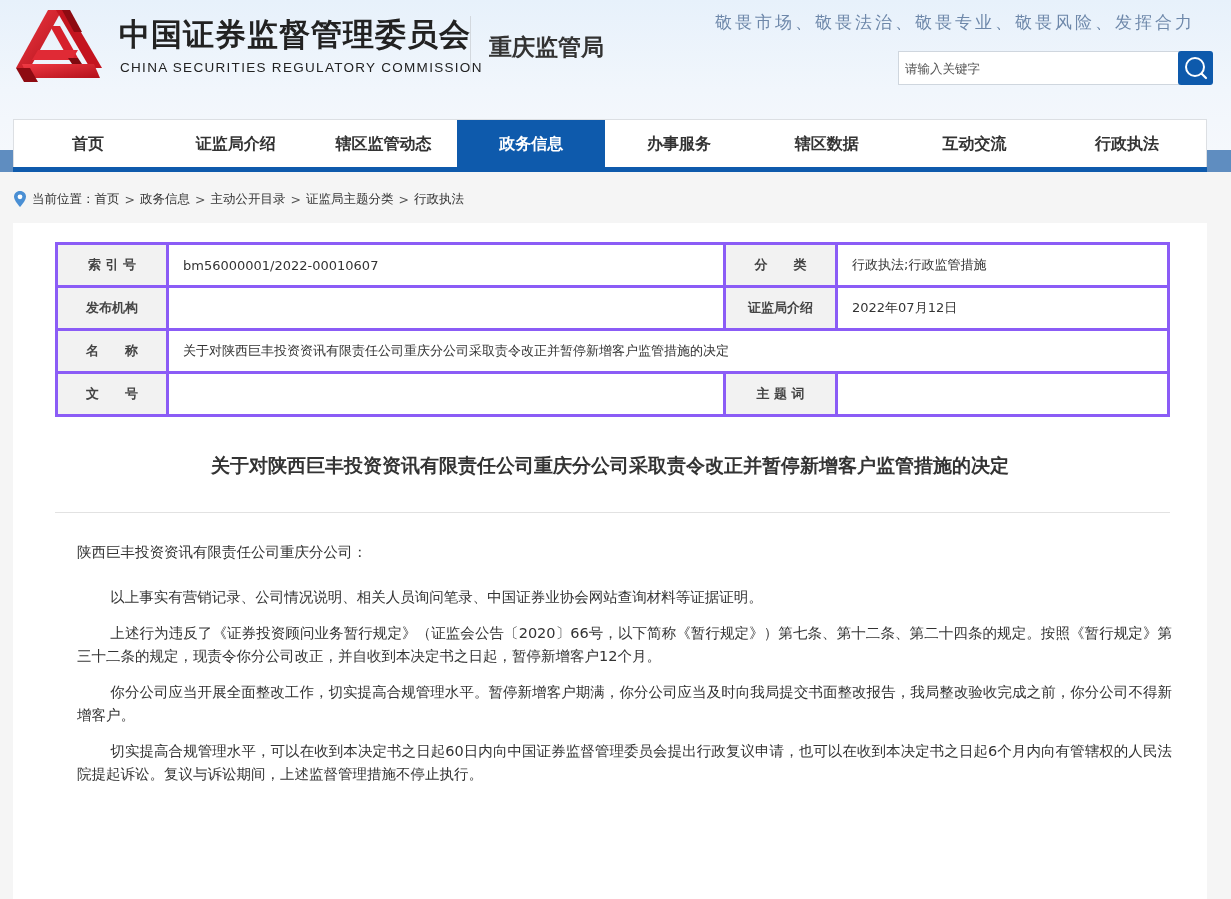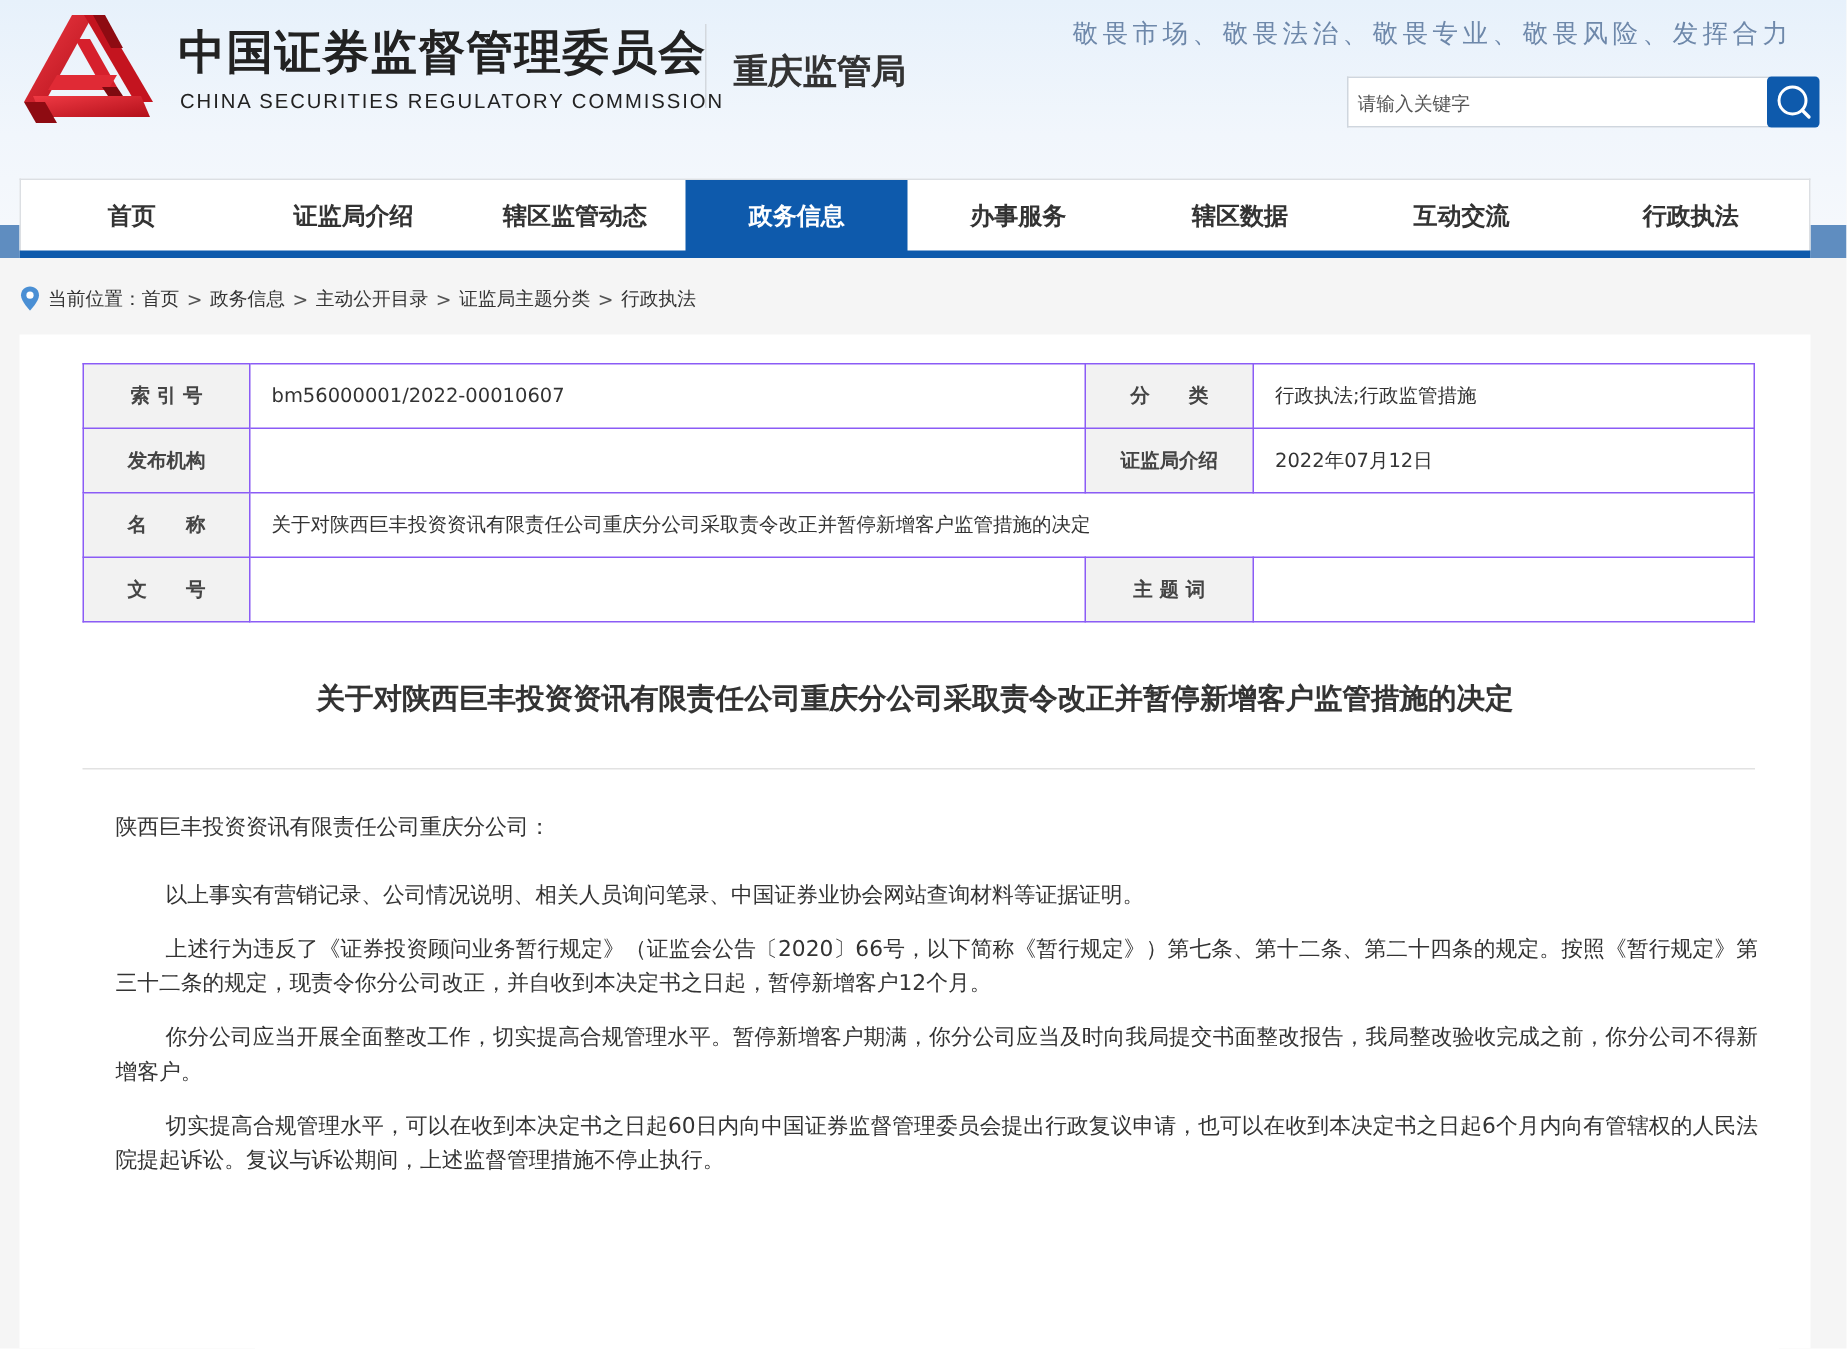--- a/index.html
+++ b/index.html
@@ -74,21 +74,21 @@
     .breadcrumb .sep { margin: 0 5px; color: #555; }
     .breadcrumb a { color: #333; text-decoration: none; cursor: pointer; }
     .content {
       position: absolute; left: 13px; top: 223px; width: 1194px; height: 676px; background: #fff;
     }
     table.meta {
       position: absolute; left: 42px; top: 19px; width: 1115px; border-collapse: collapse;
       font-size: 13px;
     }
     table.meta td {
-      border: 1px solid #8b5cf6; height: 43px; padding: 0 14px; color: #333; white-space: nowrap;
+      border: 3px solid #8b5cf6; height: 43px; padding: 0 14px; color: #333; white-space: nowrap;
     }
     table.meta td.lbl {
       background: #f2f2f2; text-align: center; font-weight: bold; color: #444; width: 111px; padding: 0;
     }
     table.meta td.lbl2 { width: 112px; }
     .doc-title {
       position: absolute; left: 0; width: 1194px; top: 230px; text-align: center;
       font-size: 19px; font-weight: bold; color: #333; white-space: nowrap;
     }
     .title-rule {

